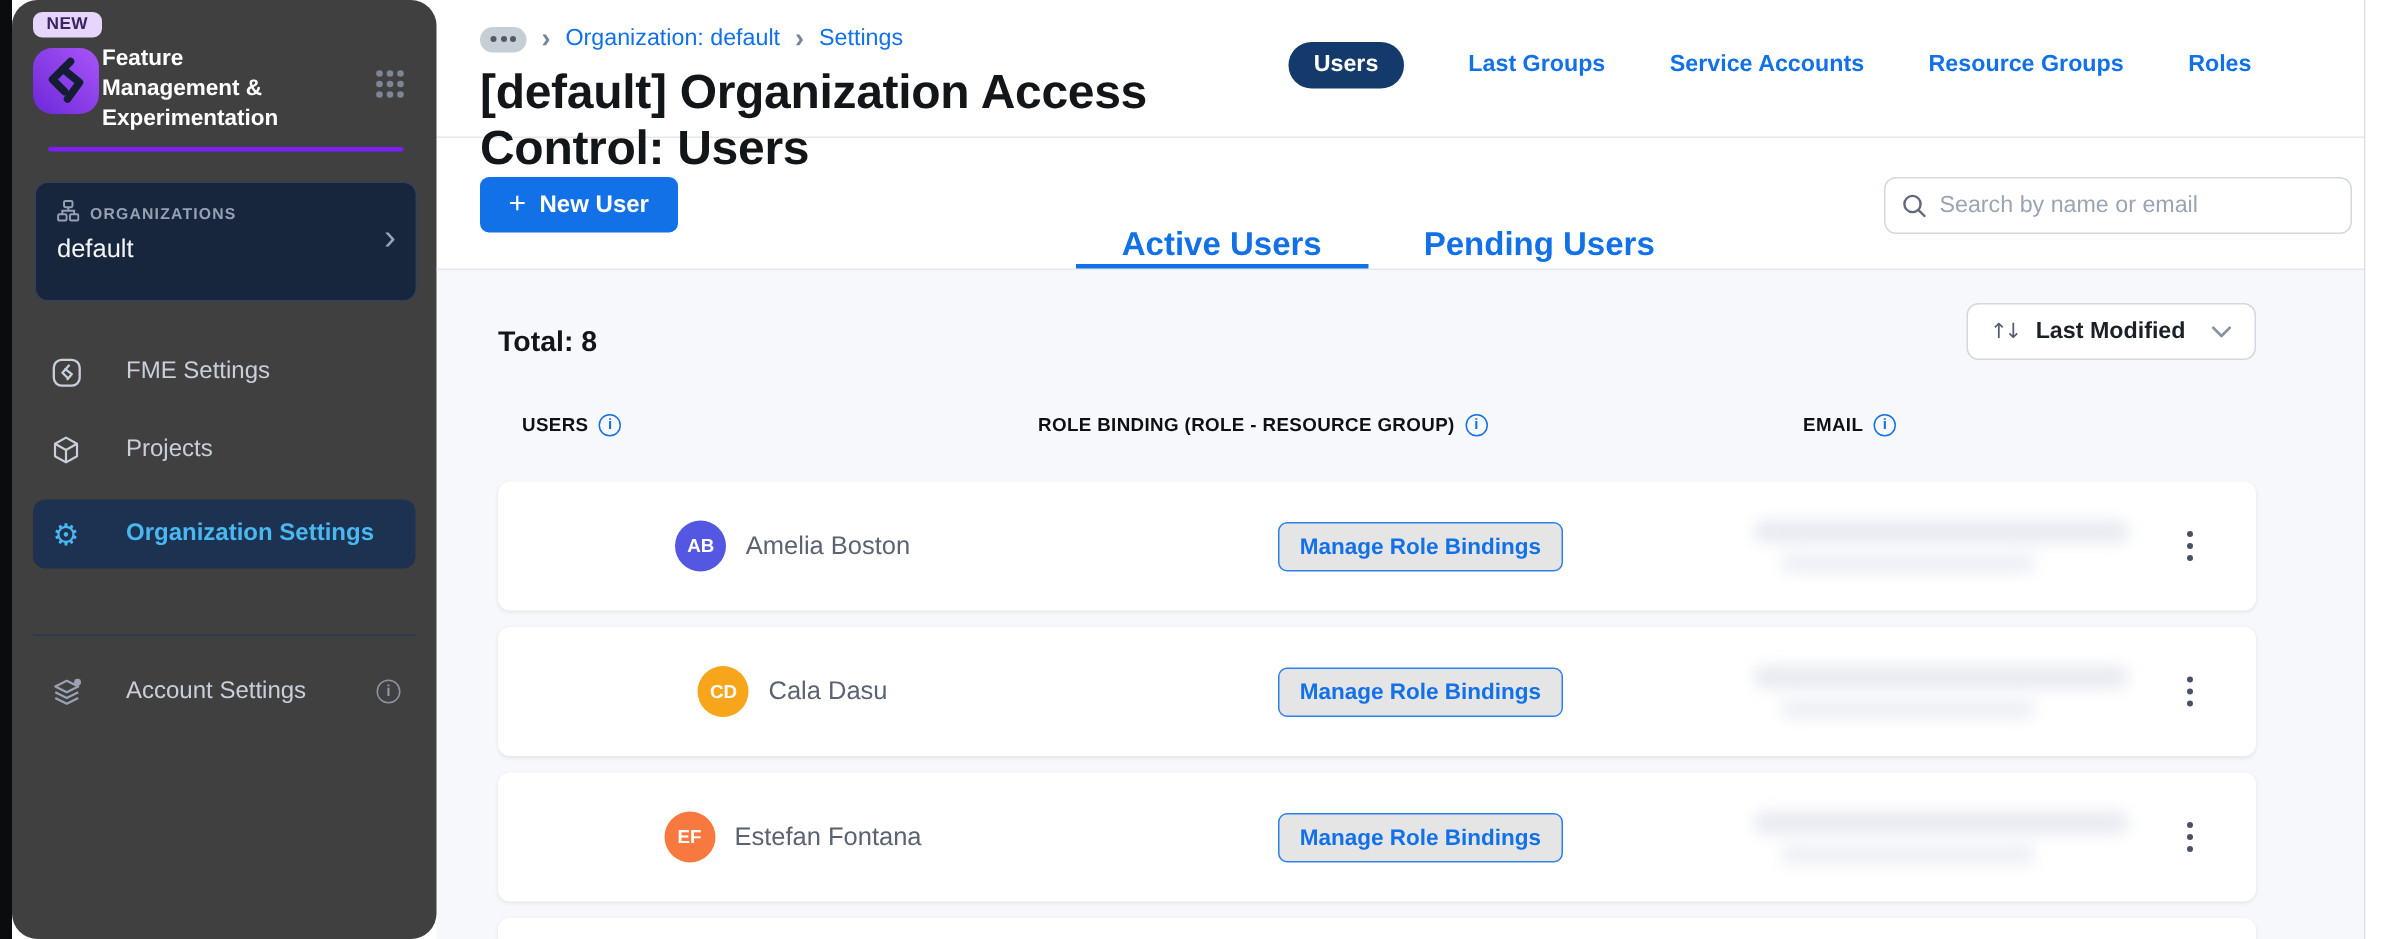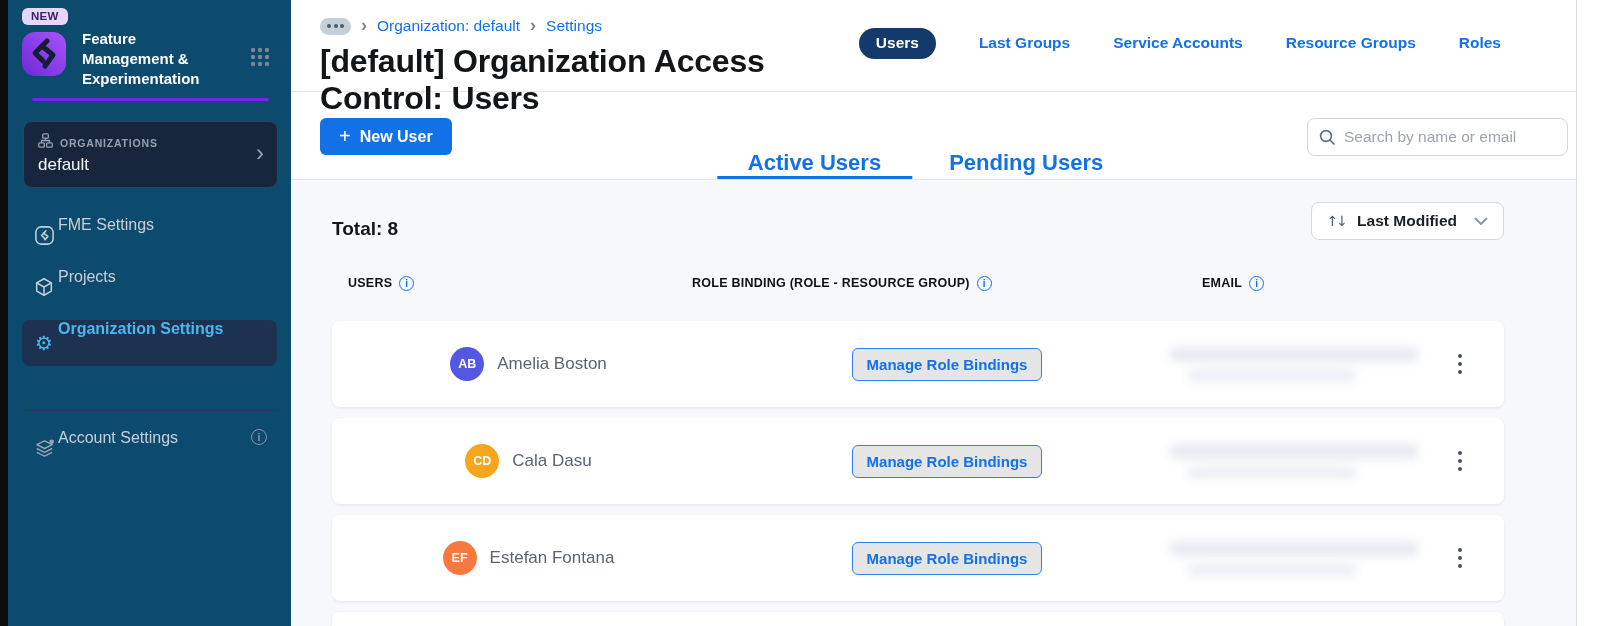--- a/index.html
+++ b/index.html
@@ -4,40 +4,40 @@
 <style>
   * { margin:0; padding:0; box-sizing:border-box; }
   html,body { width:1600px; height:626px; overflow:hidden; background:#fff;
               font-family:"Liberation Sans","DejaVu Sans",sans-serif; }
   .screen { position:relative; width:1600px; height:626px; display:flex; }
 
   
   .edge-strip { width:8px; height:100%; background:#0b0c0e; flex:0 0 8px; }
 
   
-  .sidebar { width:283px; flex:0 0 283px; background:#0c4a6e; color:#c9cfda; position:relative; }
+  .sidebar { width:283px; flex:0 0 283px; background:#404040; color:#c9cfda; position:relative;border-radius:17px; }
   .sb-header { padding:6px 12px 0 12px; }
   .new-badge { display:inline-block; margin-left:2px; background:#e6d6fb; color:#3c2361;
                font-size:11.5px; font-weight:700; padding:2px 9px 3px; border-radius:6px; letter-spacing:.3px; }
-  .sb-brand-row { display:flex; align-items:flex-start; gap:14px; margin-top:3px; }
+  .sb-brand-row { display:flex; align-items:flex-start; margin-top:3px; }
   .logo { width:48px; height:48px; flex:0 0 48px; margin-top:2px; }
   .app-title { font-size:15px; font-weight:700; color:#fff; line-height:20px; width:138px; margin-top:1px; }
   .grid-icon { margin-left:auto; align-self:center; margin-right:8px; cursor:pointer; }
   .purple-line { height:3px; background:#7b1ff6; margin:9px 10px 0 12px; border-radius:2px; }
 
   .org-box { margin:20px 13px 0 15px; border:1px solid #33405a; background:#17263c; border-radius:9px;
-             padding:11px 14px 12px; position:relative; cursor:pointer; }
+             padding:11px 14px 24px; position:relative; cursor:pointer; }
   .org-top { display:flex; align-items:center; gap:7px; }
   .org-label { font-size:10.5px; font-weight:700; letter-spacing:.8px; color:#97a0b2; }
   .org-value { display:block; font-size:17px; color:#f3f5f8; margin-top:3px; }
   .org-chev { position:absolute; right:13px; top:50%; transform:translateY(-58%);
               font-size:24px; color:#9aa3b3; line-height:1; }
 
   .sb-nav { margin-top:28px; }
-  .nav-item { display:flex; gap:2px; margin:0 14px; height:38px;
+  .nav-item { display:flex; align-items:center; gap:28px; margin:0 14px; height:38px;
               padding:0 10px; font-size:16px; color:#c9cfda; border-radius:8px; cursor:pointer; }
   .nav-item + .nav-item { margin-top:14px; }
   .nav-item.active { background:#1d3150; height:46px; color:#49b8f1; font-weight:600; }
   .nav-icon { width:24px; display:inline-flex; justify-content:center; align-items:center; flex:0 0 24px; }
   .gear-glyph { font-size:20px; color:#49b8f1; line-height:1;
                 font-family:"DejaVu Sans",sans-serif; }
   .sb-divider { height:1px; background:#2a3850; margin:44px 14px 0; }
   .footer-item { margin-top:18px !important; }
   .info-circle { display:inline-flex; align-items:center; justify-content:center;
                  width:16px; height:16px; border-radius:50%; font-size:10.5px; font-weight:700;
@@ -65,21 +65,21 @@
   .btn-primary { position:absolute; left:29px; top:26px; display:inline-flex; align-items:center; gap:9px;
                  background:#1371e8; color:#fff; border:none; border-radius:6px; padding:0 19px;
                  height:37px; font-size:16px; font-weight:700; cursor:pointer;
                  font-family:"Liberation Sans","DejaVu Sans",sans-serif; }
   .btn-primary .plus { font-size:20px; font-weight:400; line-height:1; margin-top:-2px; }
   .sub-tabs { position:absolute; left:50%; transform:translateX(-8px) translateX(-50%);
               bottom:0; display:flex; gap:6px; height:100%; align-items:flex-end; }
   .sub-tab { padding:0 31px; height:100%; display:flex; align-items:flex-end; font-size:22px;
              font-weight:600; color:#1371e8; cursor:pointer; border-bottom:3px solid transparent; }
   .sub-tab.active { border-bottom-color:#1371e8; }
-  .search-box { position:absolute; right:8px; top:26px; width:261px; height:38px;
+  .search-box { position:absolute; right:8px; top:26px; width:312px; height:38px;
                 border:1px solid #d3d8e0; border-radius:8px; display:flex; align-items:center;
                 padding:0 10px; background:#fff; }
   .search-box input { border:none; outline:none; flex:1; font-size:15.5px; color:#333;
                       margin-left:8px; background:transparent;
                       font-family:"Liberation Sans","DejaVu Sans",sans-serif; }
   .search-box input::placeholder { color:#9ba4b5; }
 
   .content { flex:1; background:#f7f8fb; padding:22px 72px 0 41px; overflow:hidden; }
   .total-row { display:flex; align-items:flex-end; justify-content:space-between; height:38px; }
   .total { font-size:19px; font-weight:700; color:#131619; }

